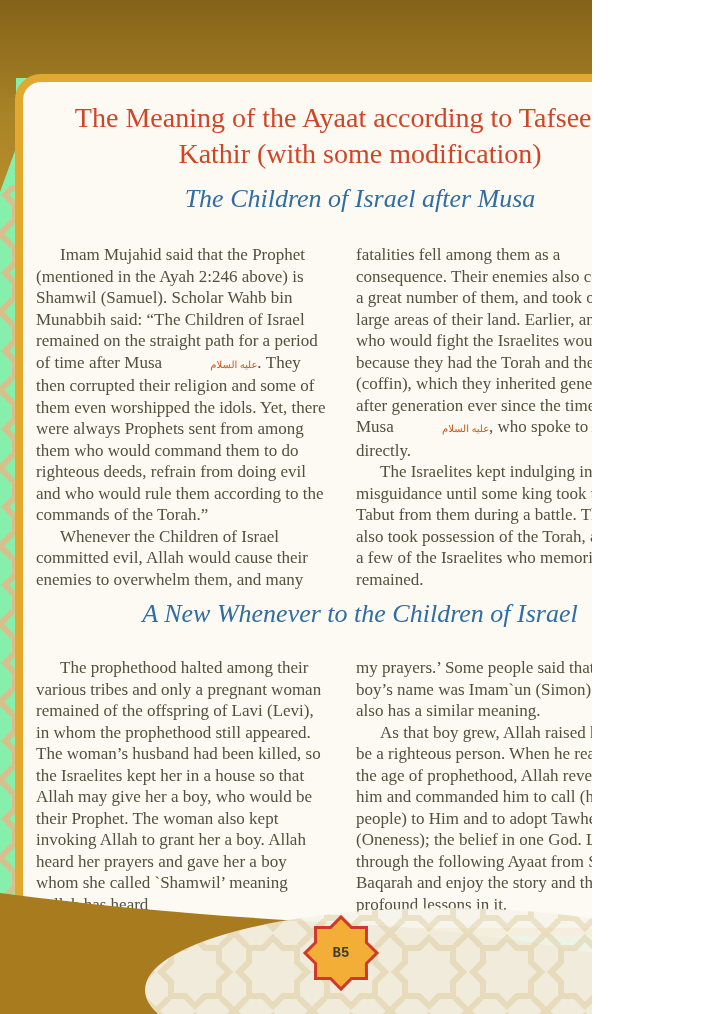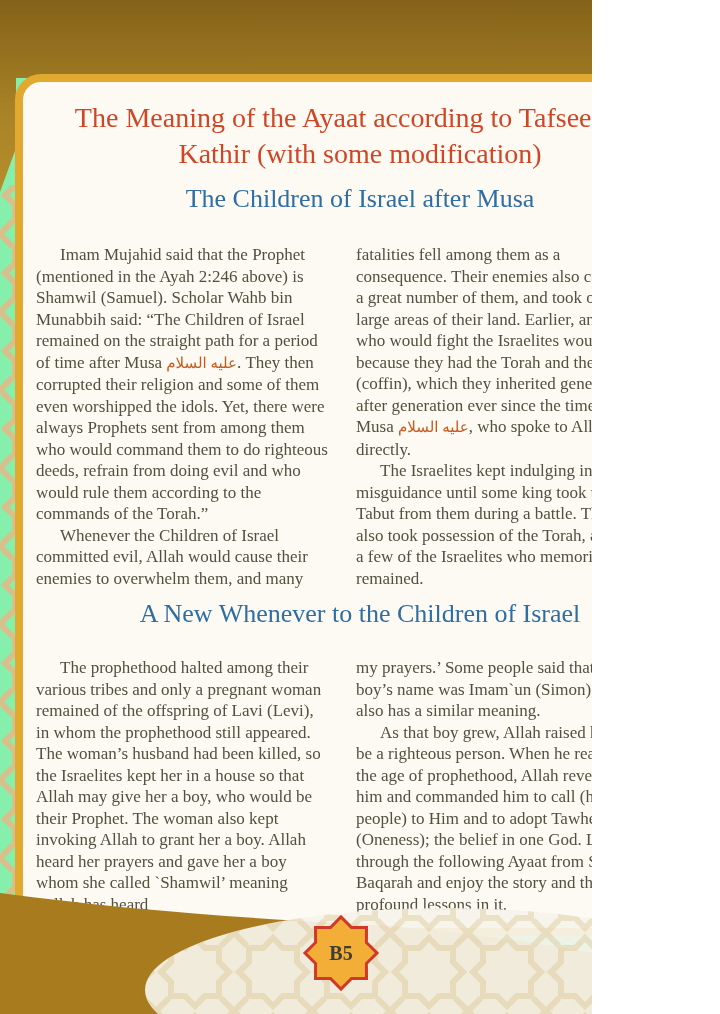--- a/index.html
+++ b/index.html
@@ -36,20 +36,21 @@
     position:absolute;left:50px;top:100px;width:620px;
     text-align:center;
     font-size:28px;line-height:36px;
     color:#cf4626;
   }
   .section-heading{
     position:absolute;left:50px;width:620px;
     text-align:center;
     font-size:26px;line-height:30px;
     color:#2f6da3;
+    font-style:italic;
   }
   .sub1{top:184px;}
   .sub2{top:599px;}
 
   .cols{
     position:absolute;left:36px;width:614px;
     display:flex;gap:26px;
   }
   .cols1{top:244px;}
   .cols2{top:657px;}
@@ -57,36 +58,37 @@
 
   .col p{
     margin:0;
     font-size:17px;line-height:21.5px;
     color:#52503f;
     text-align:left;
   }
   .indent{text-indent:24px;}
   .arabic{
     color:#c65a1d;
-    font-size:15px;
+    font-size:10px;
+    margin-left:44px;
   }
 
   
   .bottom-art{position:absolute;left:0;top:855px;z-index:5;}
 
   
   .badge{
     position:absolute;left:302px;top:914px;
     width:78px;height:78px;z-index:6;
   }
   .badge .badge-label{
     position:absolute;left:0;top:0;width:78px;height:78px;
     display:flex;align-items:center;justify-content:center;
-    font-family:Liberation Serif, serif;
-    font-weight:bold;font-size:20px;color:#403d32;
+    font-family:Liberation Mono, monospace;
+    font-weight:bold;font-size:14px;color:#403d32;
   }
 </style>
 </head>
 <body>
 
 <div class="canvas">
 
   <svg class="layer" width="720" height="1014" aria-hidden="true">
     <defs>
       <pattern id="starsA" width="78" height="78" patternUnits="userSpaceOnUse">

